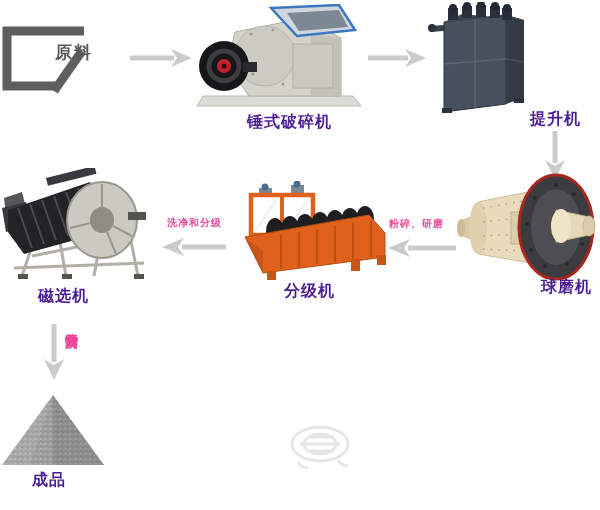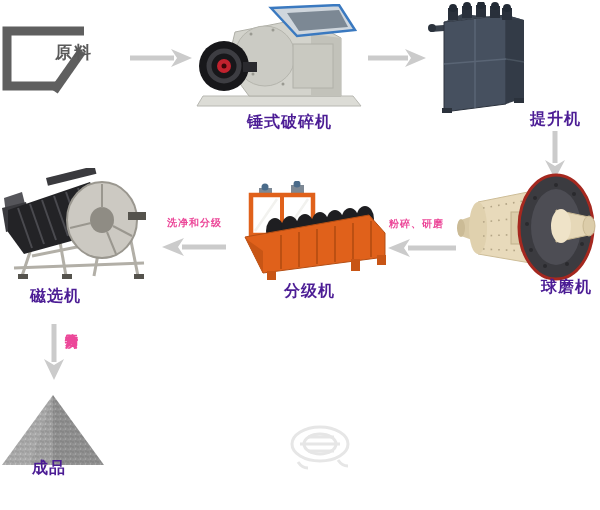--- a/index.html
+++ b/index.html
@@ -238,21 +238,21 @@
     <g stroke="#9a978f" stroke-width="2">
       <line x1="100" y1="16" x2="100" y2="40"></line>
         <line x1="68" y1="60" x2="89" y2="55"></line>
       <line x1="130" y1="68" x2="111" y2="58"></line>
         <line x1="114" y1="86" x2="105" y2="64"></line>
     </g>
     <rect x="126" y="44" width="18" height="8" fill="#55534d"></rect>
     <rect x="44" y="10" width="50" height="8" transform="rotate(-14 44 10)" fill="#3a3a3e"></rect>
   </svg>
 </div>
-<div class="node-label" style="left:30px;top:286px;">磁选机</div>
+<div class="node-label" style="left:38px;top:286px;">磁选机</div>
 
 <div class="abs" style="left:42px;top:324px;">
   <svg width="24" height="56" viewBox="0 0 24 56">
     <line x1="12" y1="0" x2="12" y2="38" stroke="#cbcbcb" stroke-width="5"></line>
     <polygon points="2,35 12,56 22,35 12,41" fill="#cbcbcb"></polygon>
   </svg>
 </div>
 <div class="edge-label vertical" style="left:62px;top:324px;font-size:13px;">物质分离开</div>
 
 <div class="abs" style="left:2px;top:395px;">
@@ -264,21 +264,21 @@
         <circle cx="3.5" cy="4" r="0.7" fill="#c2c2c2"></circle>
         <circle cx="4" cy="1" r="0.6" fill="#777777"></circle>
         <circle cx="2" cy="4.5" r="0.5" fill="#b5b5b5"></circle>
       </pattern>
     </defs>
     <polygon points="51,0 102,70 0,70" fill="url(#grain)"></polygon>
     <polygon points="51,0 102,70 51,70" fill="#000000" opacity="0.10"></polygon>
     <polygon points="51,0 28,70 0,70" fill="#ffffff" opacity="0.10"></polygon>
   </svg>
 </div>
-<div class="node-label" style="left:32px;top:458px;">成品</div>
+<div class="node-label" style="left:32px;top:470px;">成品</div>
 
 <div class="watermark">
   <span>
     <svg width="66" height="48" viewBox="0 0 66 48">
       <g fill="none" stroke="#e6e6e6" stroke-width="3">
         <ellipse cx="32" cy="20" rx="28" ry="17"></ellipse>
         <ellipse cx="32" cy="20" rx="16" ry="10"></ellipse>
         <line x1="12" y1="20" x2="52" y2="20"></line>
         <line x1="20" y1="13" x2="46" y2="13"></line>
         <line x1="20" y1="27" x2="46" y2="27"></line>

